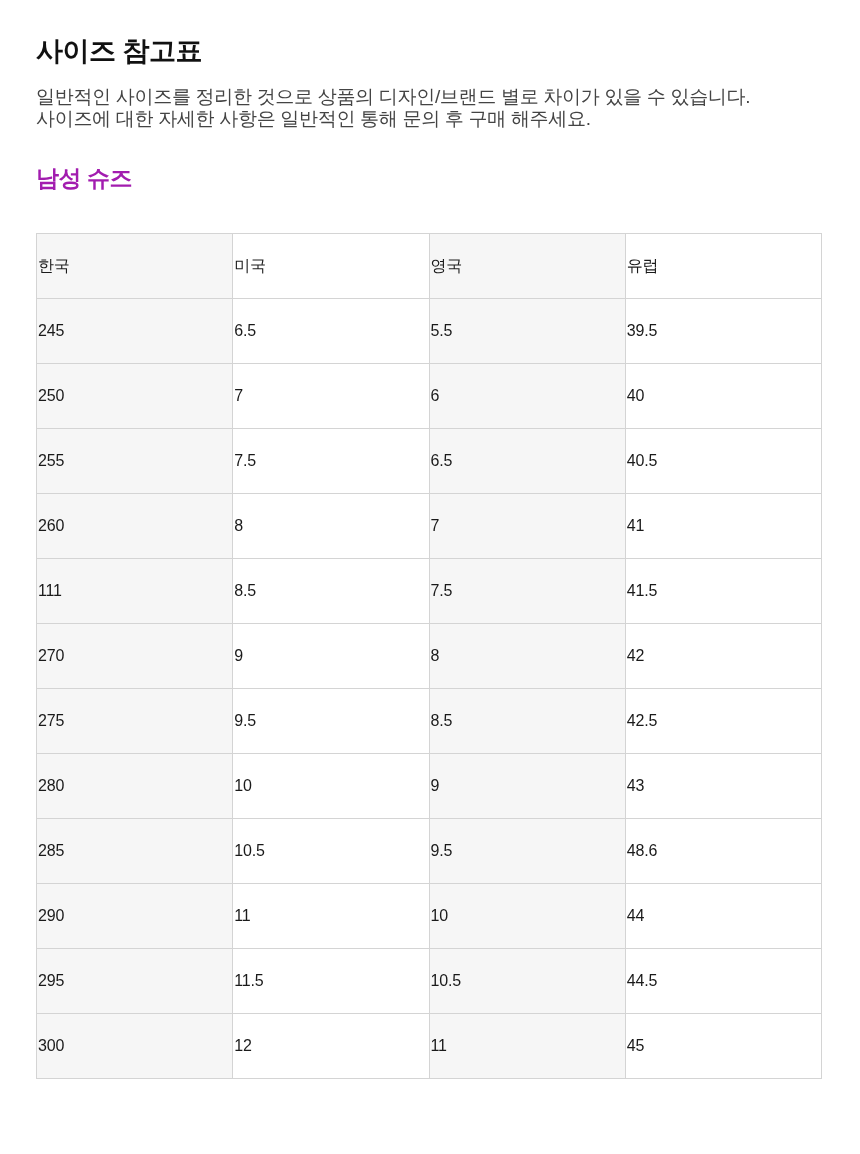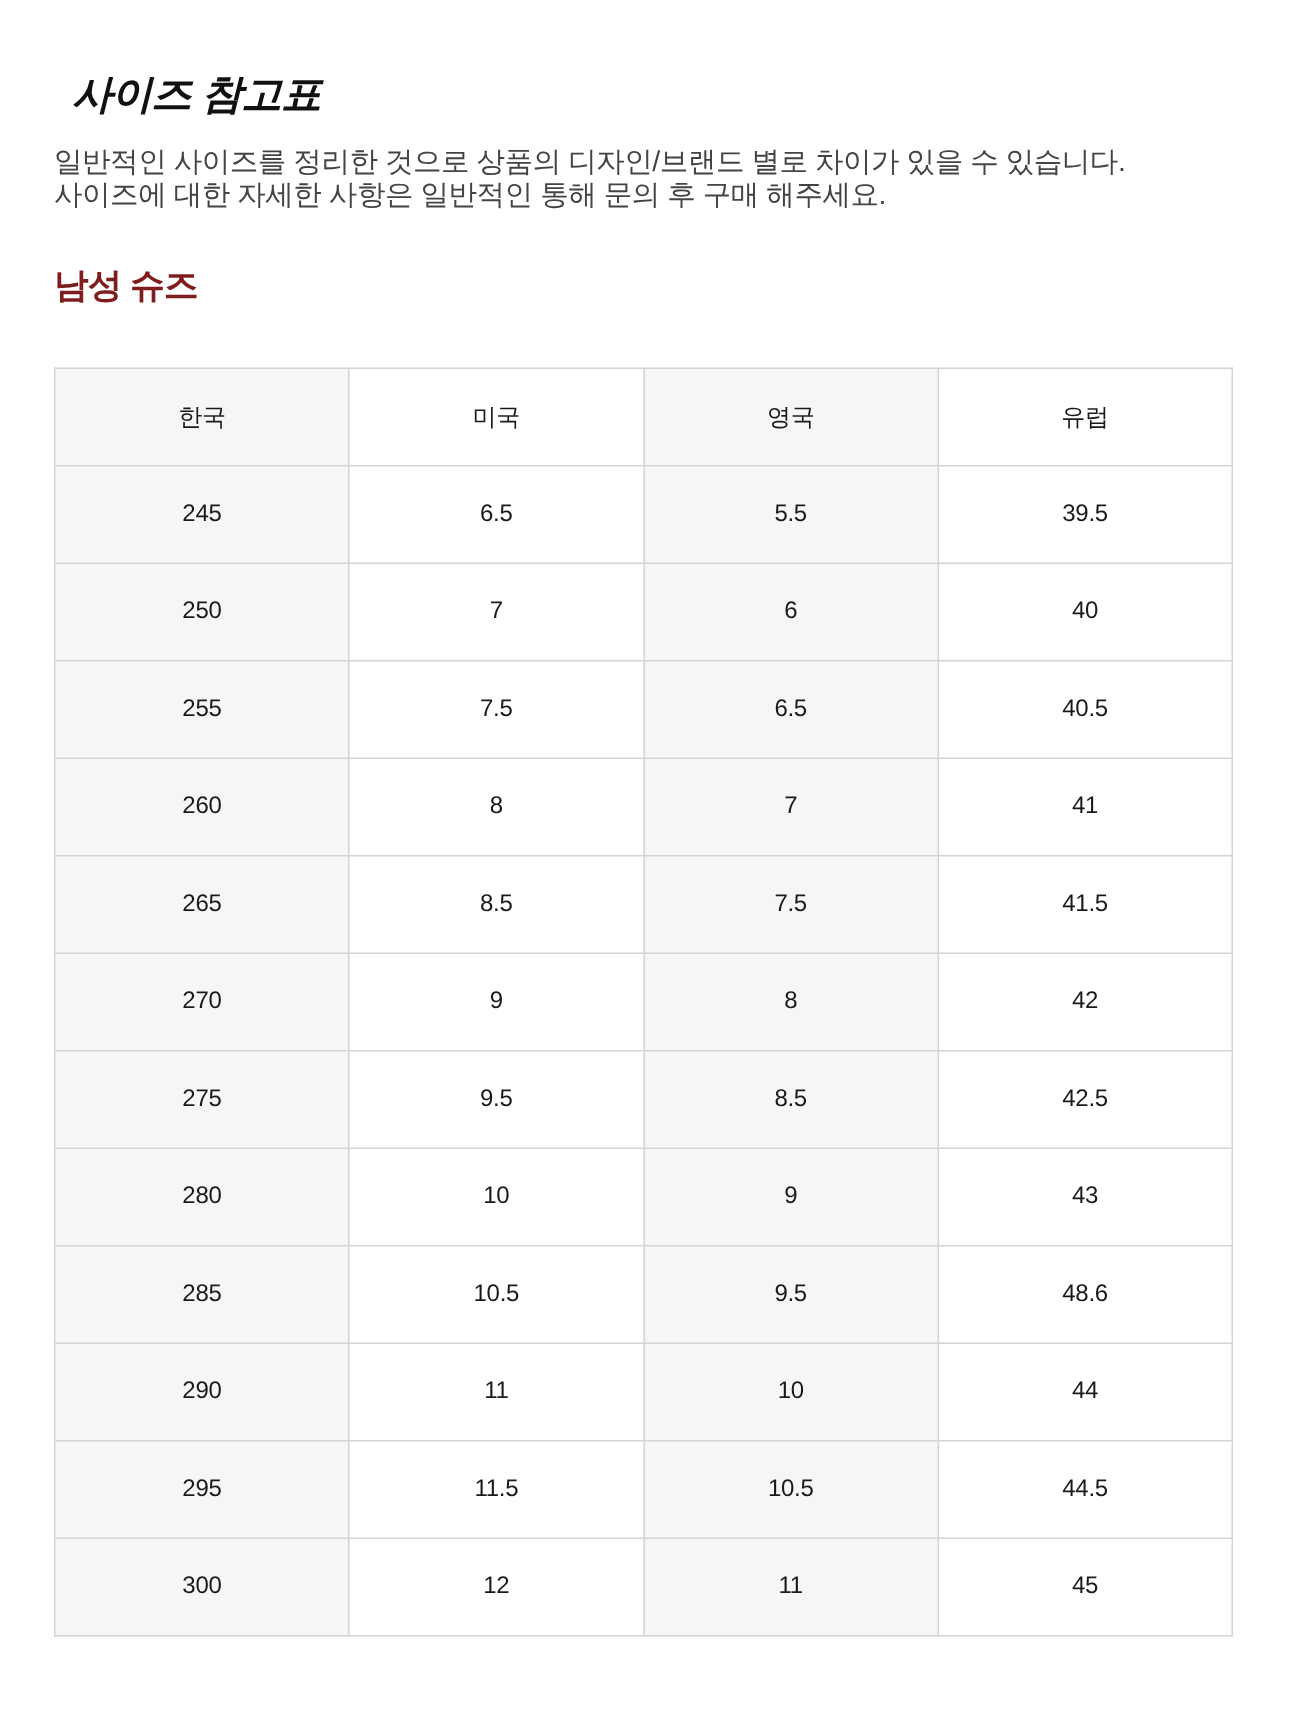--- a/index.html
+++ b/index.html
@@ -11,58 +11,57 @@
   }
   body {
     width: 860px;
     height: 1154px;
     overflow: hidden;
   }
   .page {
     padding: 34px 38px 0 36px;
   }
   .page-title {
-    margin: 12px;
+    margin: 0;
     font-size: 27px;
     line-height: 34px;
     font-weight: 700;
     color: #111111;
     letter-spacing: -0.5px;
-    font-style: italic;
   }
   .description {
     margin: 18px 0 0 0;
     font-size: 19px;
     line-height: 22px;
     font-weight: 400;
     color: #444444;
     letter-spacing: -0.3px;
   }
   .description p {
     margin: 0;
   }
   .section-title {
     margin: 34px 0 0 0;
     font-size: 23px;
     line-height: 28px;
     font-weight: 700;
-    color: #7f1d1d;
+    color: #a21caf;
     letter-spacing: -0.5px;
   }
   table.size-table {
     margin-top: 41px;
     width: 786px;
     border-collapse: collapse;
     table-layout: fixed;
   }
   .size-table th,
   .size-table td {
     border: 1px solid #d4d4d4;
     height: 65px;
-    text-align: center;
+    text-align: left;
     vertical-align: middle;
     font-size: 16px;
     font-weight: 400;
     color: #1a1a1a;
     background: #ffffff;
     letter-spacing: -0.2px;
   }
   .size-table .stripe {
     background: #f6f6f6;
   }
@@ -108,21 +107,21 @@
           <td class="stripe">6.5</td>
           <td>40.5</td>
         </tr>
         <tr>
           <td class="stripe">260</td>
           <td>8</td>
           <td class="stripe">7</td>
           <td>41</td>
         </tr>
         <tr>
-          <td class="stripe">265</td>
+          <td class="stripe">111</td>
           <td>8.5</td>
           <td class="stripe">7.5</td>
           <td>41.5</td>
         </tr>
         <tr>
           <td class="stripe">270</td>
           <td>9</td>
           <td class="stripe">8</td>
           <td>42</td>
         </tr>

